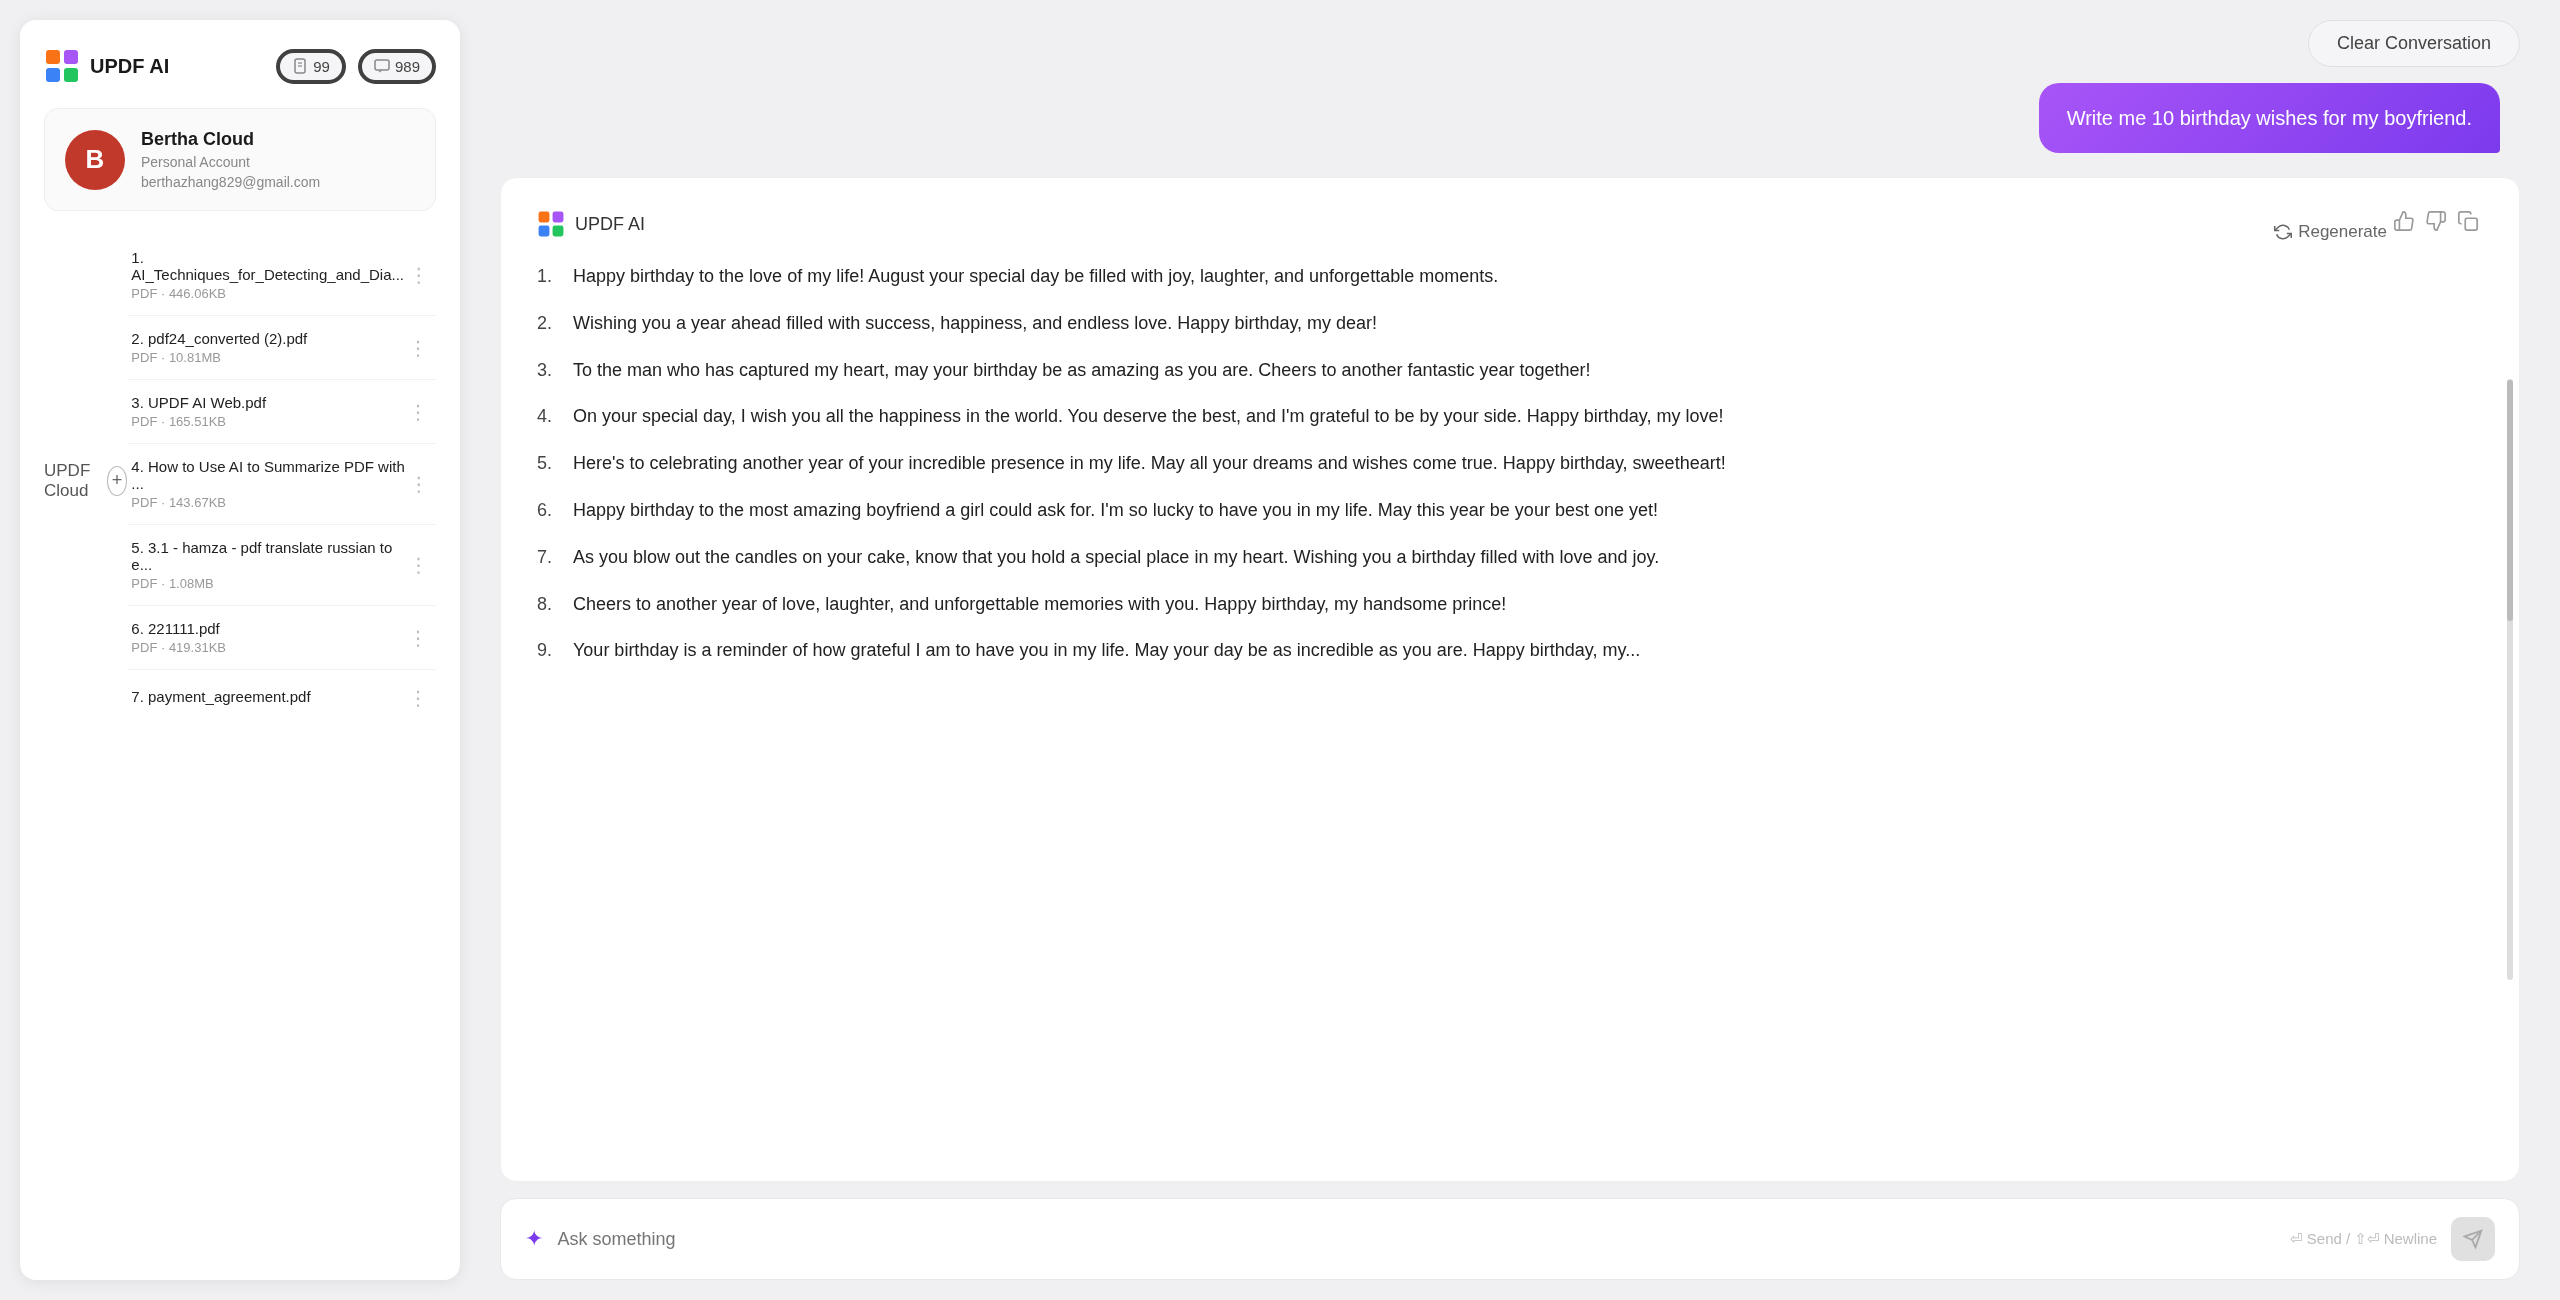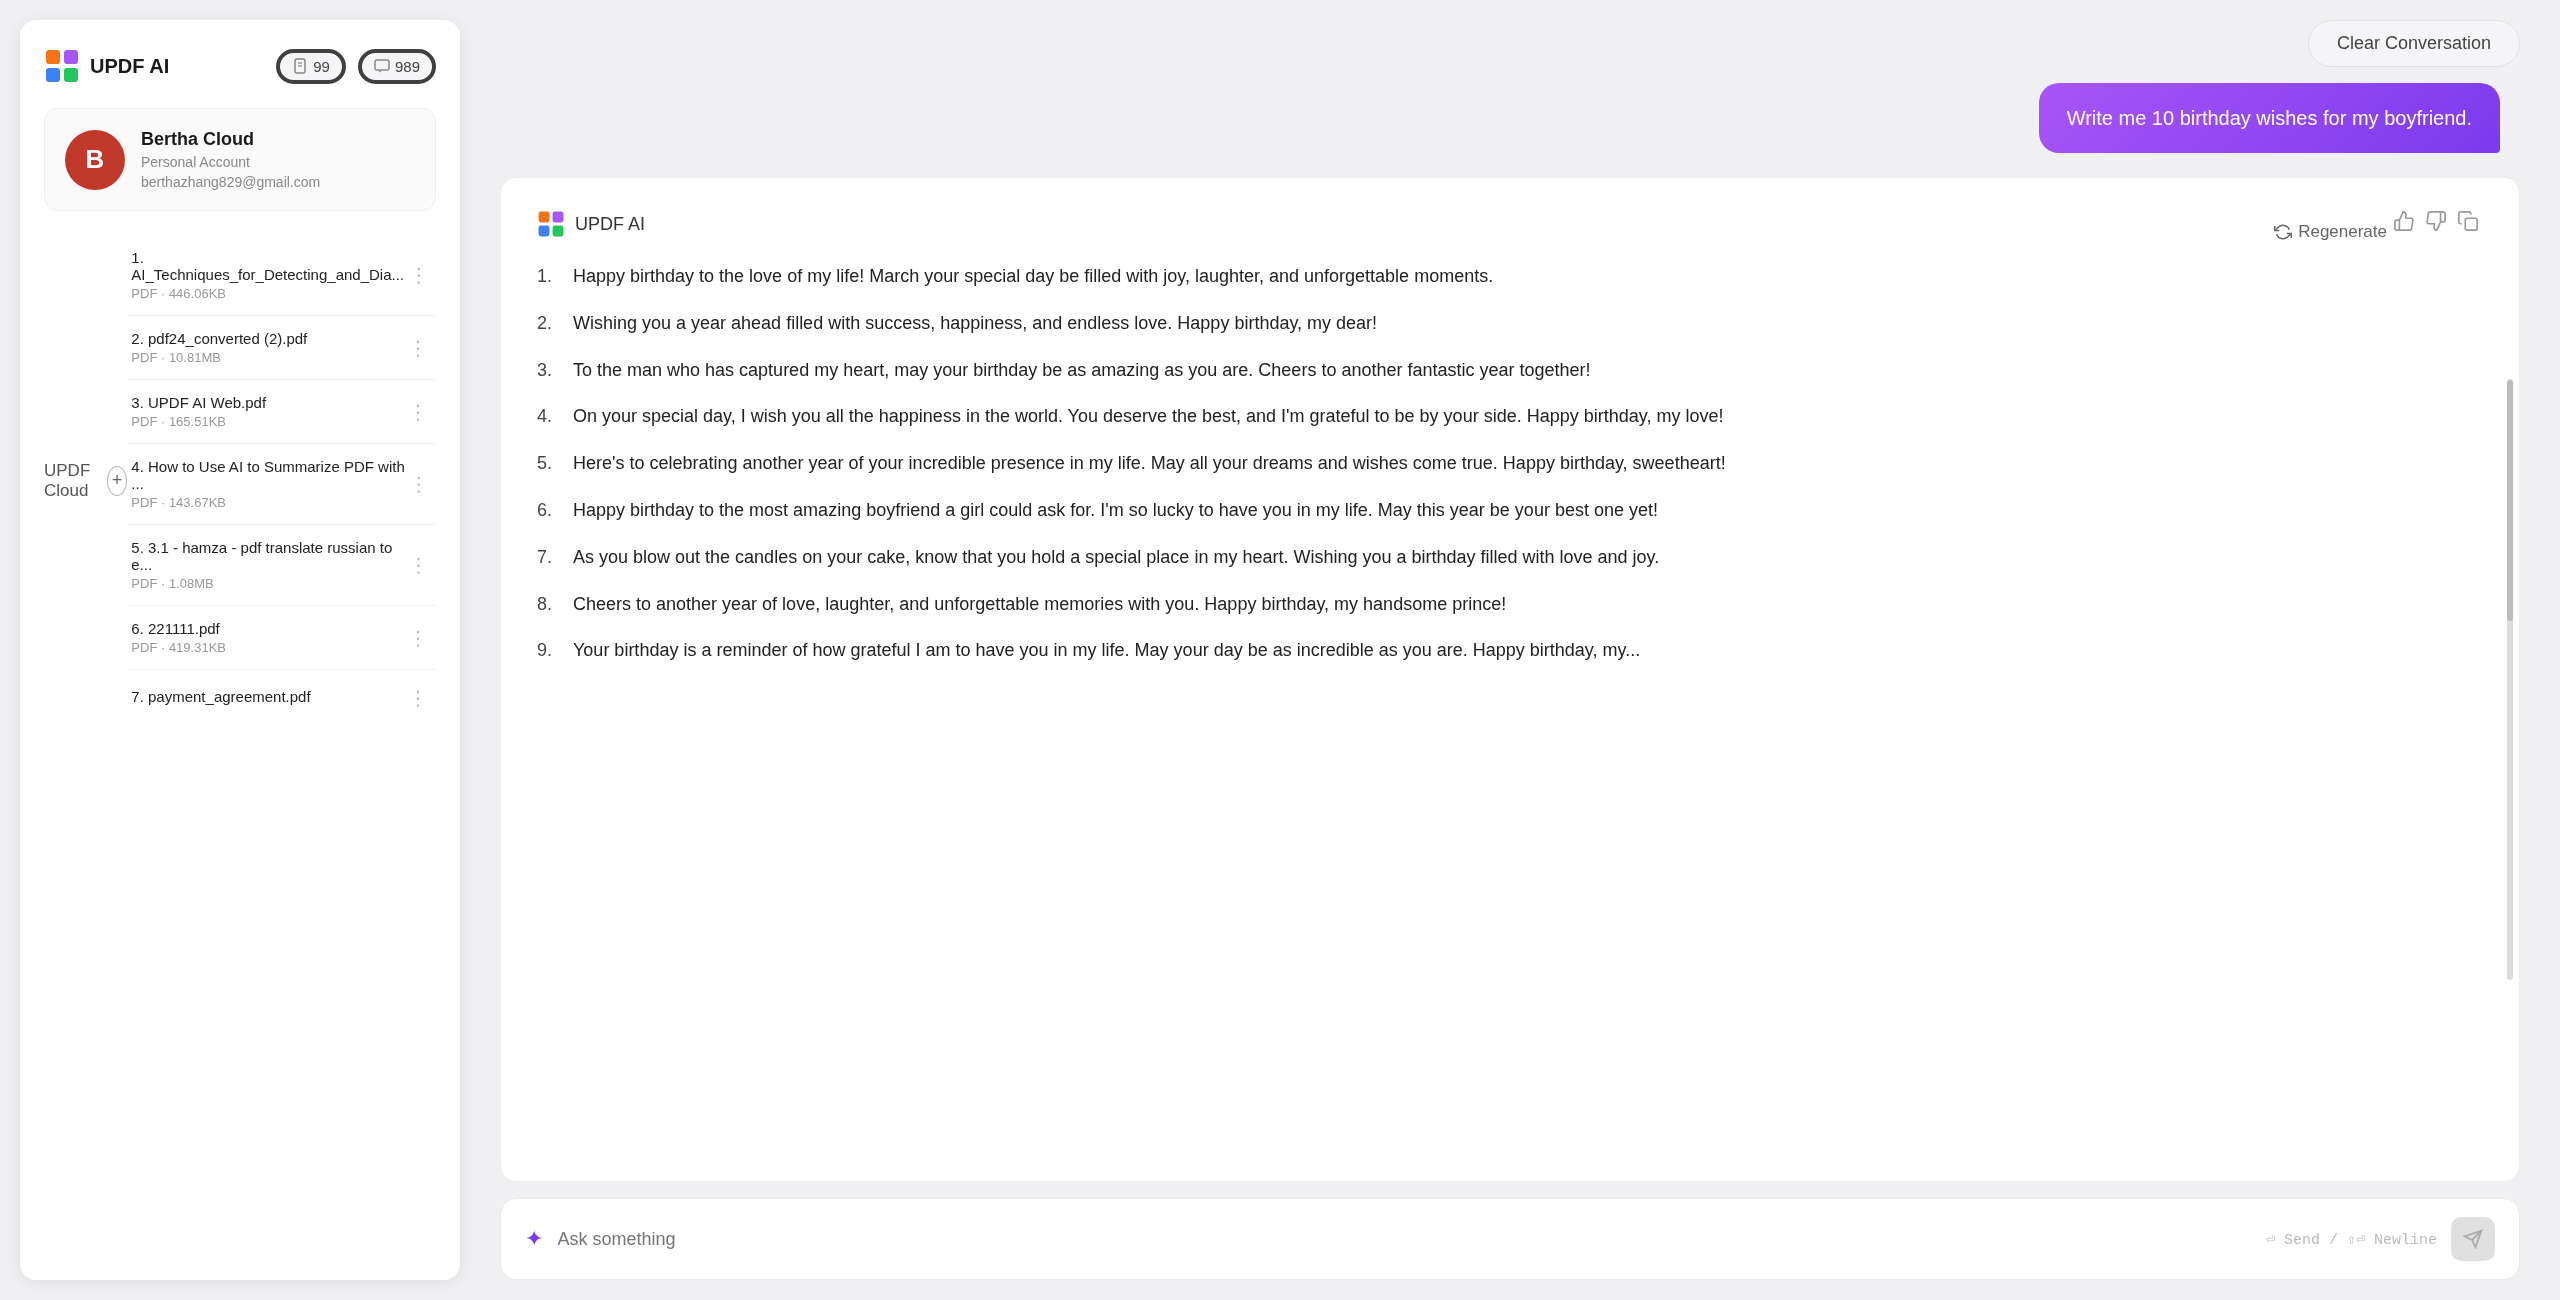--- a/index.html
+++ b/index.html
@@ -318,21 +318,20 @@
       color: #999;
       background: transparent;
     }
 
     .input-actions {
       display: flex;
       align-items: center;
       gap: 16px;
       color: #bbb;
       font-size: 16px;
-      font-family: Liberation Mono, monospace;
     }
 
     .send-btn {
       width: 44px;
       height: 44px;
       background: #e0e0e0;
       border-radius: 10px;
       display: flex;
       align-items: center;
       justify-content: center;
@@ -496,21 +495,21 @@
                 <rect x="9" y="9" width="13" height="13" rx="2" ry="2"></rect>
                 <path d="M5 15H4a2 2 0 0 1-2-2V4a2 2 0 0 1 2-2h9a2 2 0 0 1 2 2v1"></path>
               </svg>
           </button>
         </div>
       </div>
 
       <div class="wishes-list" id="wishes-list">
           <div class="wish-item">
       <span class="wish-num">1.</span>
-      <span>Happy birthday to the love of my life! March your special day be filled with joy, laughter, and unforgettable moments.</span>
+      <span>Happy birthday to the love of my life! August your special day be filled with joy, laughter, and unforgettable moments.</span>
     </div>
           <div class="wish-item">
       <span class="wish-num">2.</span>
       <span>Wishing you a year ahead filled with success, happiness, and endless love. Happy birthday, my dear!</span>
     </div>
           <div class="wish-item">
       <span class="wish-num">3.</span>
       <span>To the man who has captured my heart, may your birthday be as amazing as you are. Cheers to another fantastic year together!</span>
     </div>
           <div class="wish-item">

